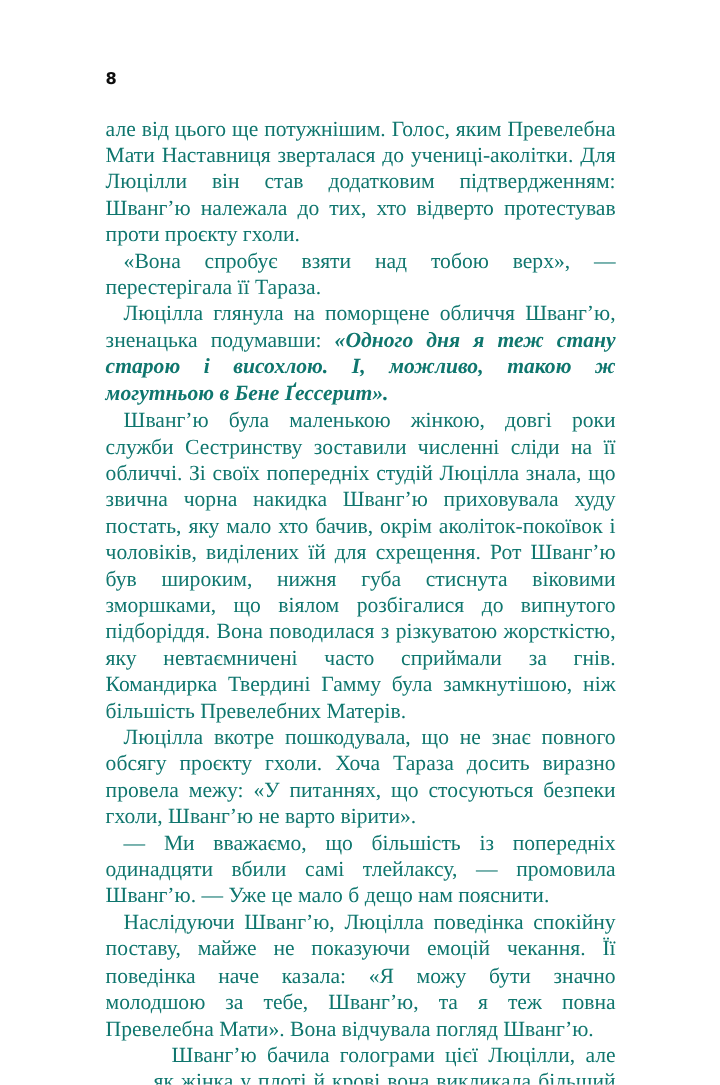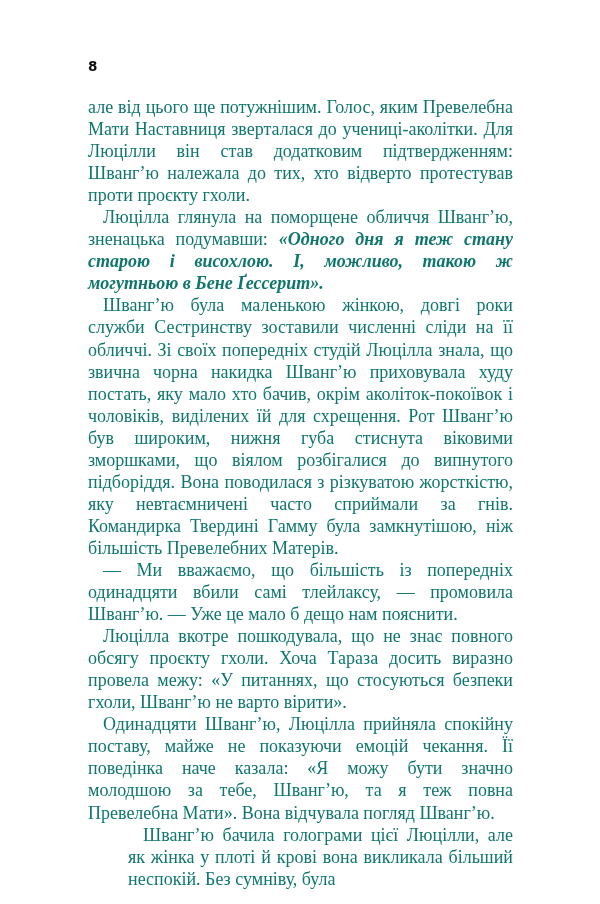--- a/index.html
+++ b/index.html
@@ -59,21 +59,22 @@
 </style>
 </head>
 <body>
 
 <div class="page">
 
   <div class="folio">8</div>
 
   <div class="textblock">
       <p class="no-indent"><span>але від цього ще потужнішим. Голос, яким Превелебна Мати Наставниця зверталася до учениці-аколітки. Для Люцілли він став додатковим підтвердженням: Шванг’ю належала до тих, хто відверто протестував проти проєкту гхоли.</span></p>
+      <p><span>«Вона спробує взяти над тобою верх», — перестерігала її Тараза.</span></p>
       <p><span>Люцілла глянула на поморщене обличчя Шванг’ю, зненацька подумавши: </span><span class="it">«Одного дня я теж стану старою і висохлою. І, можливо, такою ж могутньою в Бене Ґессерит».</span></p>
       <p><span>Шванг’ю була маленькою жінкою, довгі роки служби Сестринству зоставили численні сліди на її обличчі. Зі своїх попередніх студій Люцілла знала, що звична чорна накидка Шванг’ю приховувала худу постать, яку мало хто бачив, окрім аколіток-покоївок і чоловіків, виділених їй для схрещення. Рот Шванг’ю був широким, нижня губа стиснута віковими зморшками, що віялом розбігалися до випнутого підборіддя. Вона поводилася з різкуватою жорсткістю, яку невтаємничені часто сприймали за гнів. Командирка Твердині Гамму була замкнутішою, ніж більшість Превелебних Матерів.</span></p>
+      <p><span>Люцілла вкотре пошкодувала, що не знає повного обсягу проєкту гхоли. Хоча Тараза досить виразно провела межу: «У питаннях, що стосуються безпеки гхоли, Шванг’ю не варто вірити».</span></p>
       <p><span>— Ми вважаємо, що більшість із попередніх одинадцяти вбили самі тлейлаксу, — промовила Шванг’ю. — Уже це мало б дещо нам пояснити.</span></p>
-      <p><span>Люцілла вкотре пошкодувала, що не знає повного обсягу проєкту гхоли. Хоча Тараза досить виразно провела межу: «У питаннях, що стосуються безпеки гхоли, Шванг’ю не варто вірити».</span></p>
-      <p><span>Одинадцяти Шванг’ю, Люцілла прийняла спокійну поставу, майже не показуючи емоцій чекання. Її поведінка наче казала: «Я можу бути значно молодшою за тебе, Шванг’ю, та я теж повна Превелебна Мати». Вона відчувала погляд Шванг’ю.</span></p>
+      <p><span>Наслідуючи Шванг’ю, Люцілла поведінка спокійну поставу, майже не показуючи емоцій чекання. Її поведінка наче казала: «Я можу бути значно молодшою за тебе, Шванг’ю, та я теж повна Превелебна Мати». Вона відчувала погляд Шванг’ю.</span></p>
       <p><span>Шванг’ю бачила голограми цієї Люцілли, але як жінка у плоті й крові вона викликала більший неспокій. Без сумніву, була</span></p>
     </div>
 
 </div>
 
 </body></html>

